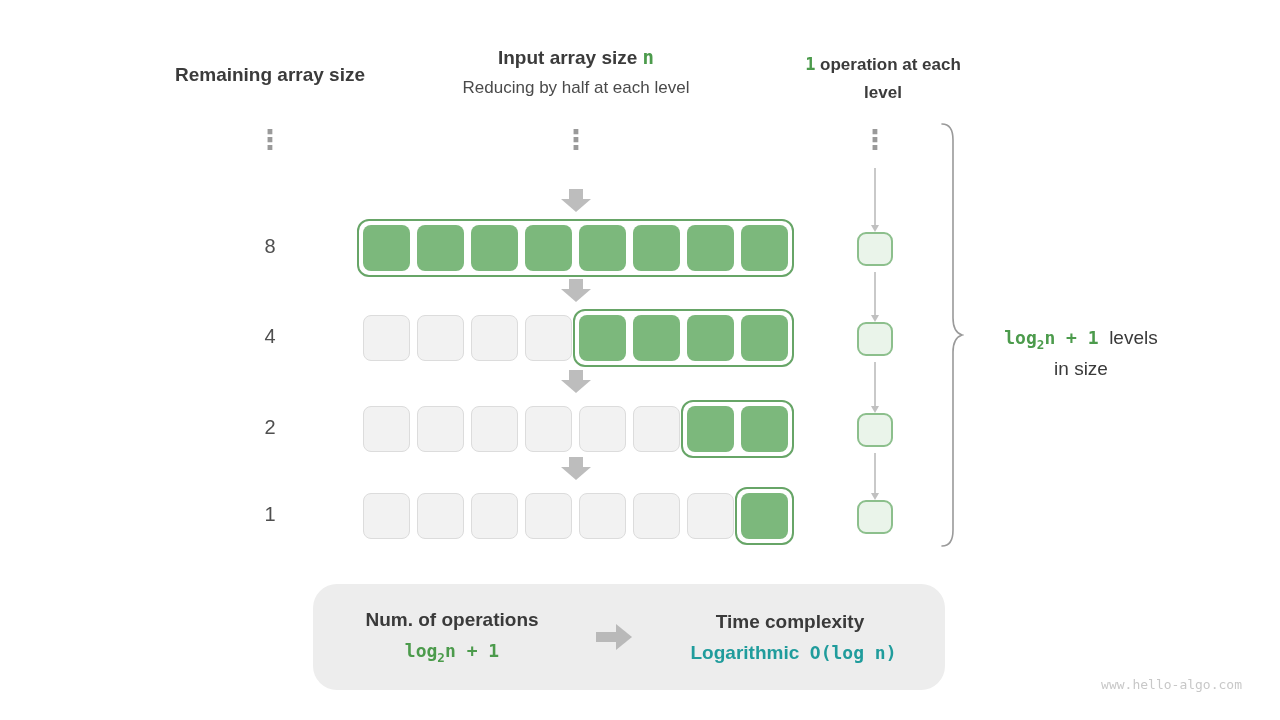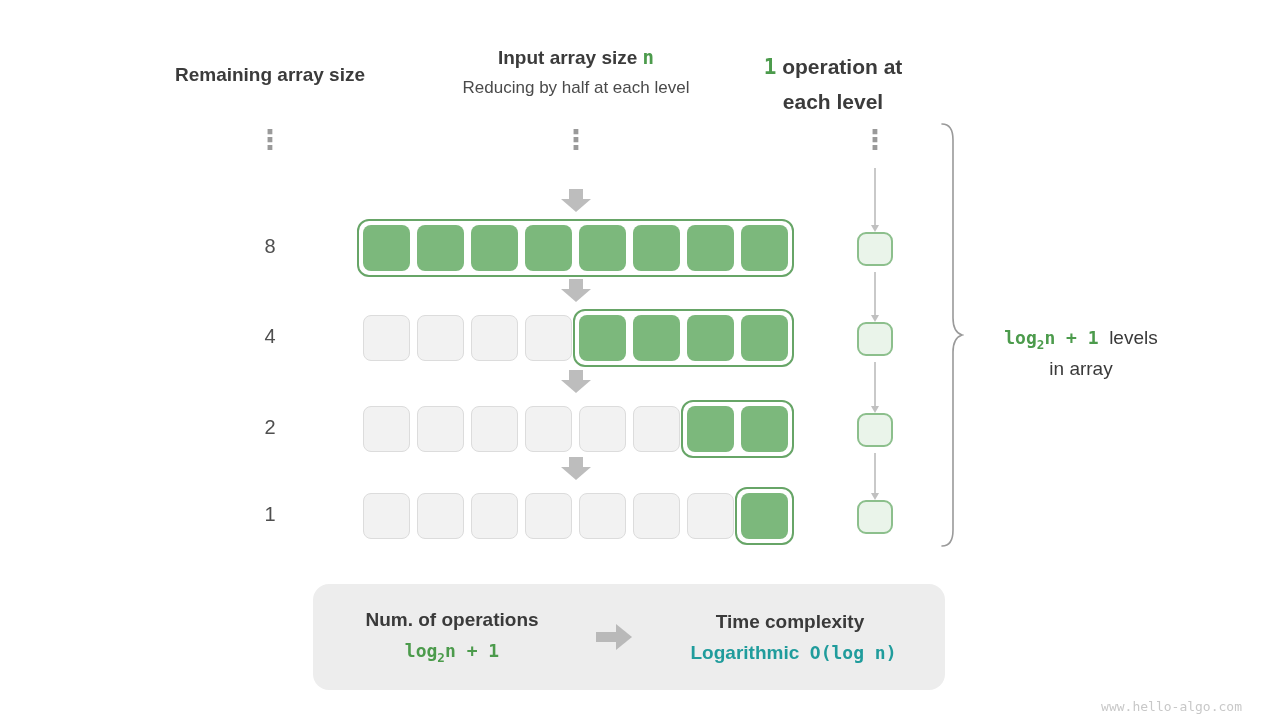--- a/index.html
+++ b/index.html
@@ -4,21 +4,21 @@
 <style>
   * { margin:0; padding:0; box-sizing:border-box; }
   body { background:#ffffff; font-family:"Liberation Sans", sans-serif; }
   .stage { position:relative; width:1280px; height:720px; background:#ffffff; overflow:hidden; }
 
   
   .hdr { position:absolute; text-align:center; color:#3b3b3b; font-weight:bold; }
   .hdr-left { left:125px; top:64px; width:290px; font-size:19px; }
   .hdr-center { left:416px; top:46px; width:320px; font-size:19px; }
   .hdr-center .subtitle { font-weight:normal; color:#4a4a4a; font-size:17px; margin-top:9px; }
-  .hdr-right { left:749px; top:50px; width:168px; font-size:21px; line-height:1.65; }
+  .hdr-right { left:799px; top:50px; width:168px; font-size:17px; line-height:1.65; }
   .mono-green { font-family:"DejaVu Sans Mono", monospace; font-weight:bold; color:#4c9b4c; }
 
   
   .dots { position:absolute; top:126px; width:40px; text-align:center; color:#9a9a9a;
           font-size:27px; font-weight:bold; line-height:1; font-family:"DejaVu Sans", sans-serif; }
 
   
   .row-label { position:absolute; left:240px; width:60px; text-align:center;
                font-size:20px; color:#4f4f4f; }
 
@@ -46,40 +46,40 @@
                       border-top:7px solid #c0c0c0; }
 
   
   .brace { position:absolute; left:938px; top:122px; }
   .brace-label { position:absolute; left:975px; top:323px; width:212px; text-align:center;
                  font-size:19px; color:#3a3a3a; line-height:1.55; }
   .brace-label .mono-green { font-size:18px; }
 
   
   .summary { position:absolute; left:313px; top:584px; width:632px; height:106px;
-             background:#ededed; border-radius:16px; }
+             background:#ededed; border-radius:24px; }
   .sum-block { position:absolute; top:0; height:100%; display:flex; flex-direction:column;
                justify-content:center; align-items:center; gap:9px; }
   .sum-left { left:5px; width:268px; }
   .sum-right { left:343px; width:268px;align-items:center; }
   .sum-title { font-size:19px; font-weight:bold; color:#3a3a3a; }
   .sum-formula { font-family:"DejaVu Sans Mono", monospace; font-weight:bold;
                  color:#4c9b4c; font-size:18px;text-align:right; }
   .sum-complexity { font-size:19px; font-weight:bold; color:#209c9c;margin-left:7px; }
   .sum-complexity .big-o { font-family:"DejaVu Sans Mono", monospace; font-size:18px; }
 
   
   .r-arrow { position:absolute; left:283px; top:40px; width:38px; height:26px; }
   .r-arrow::before { content:''; position:absolute; left:0; top:8px; width:20px; height:10px; background:#b9b9b9; }
   .r-arrow::after { content:''; position:absolute; left:20px; top:0; width:0; height:0;
                     border-top:13px solid transparent; border-bottom:13px solid transparent;
                     border-left:16px solid #b9b9b9; }
 
   
-  .watermark { position:absolute; right:38px; bottom:6px; font-family:"DejaVu Sans Mono", monospace;
+  .watermark { position:absolute; right:38px; bottom:28px; font-family:"DejaVu Sans Mono", monospace;
                font-size:13px; color:#c8c8c8;margin-left:12px; }
 
   sub { font-size:70%; }
 </style>
 </head>
 <body>
 
 <div class="stage">
 
   <div class="hdr hdr-center">
@@ -161,21 +161,21 @@
       <div class="connector" style="top: 453px; height: 45px;"></div>
       <div class="op-cell" style="top: 500px;"></div>
     </div>
 
   <svg class="brace" width="26" height="426" viewBox="0 0 26 426">
     <path d="M 4 2 Q 15 2 15 18 L 15 196 Q 15 210 24 213 Q 15 216 15 230 L 15 408 Q 15 424 4 424" fill="none" stroke="#9a9a9a" stroke-width="1.6" stroke-linecap="round"></path>
   </svg>
 
   <div class="brace-label">
     <div><span class="mono-green"><span>log</span><sub>2</sub><span>​</span><span>n + 1</span></span>&nbsp;&nbsp;<span>levels</span></div>
-    <div>in array</div>
+    <div>in size</div>
   </div>
 
   <div class="summary">
     <div class="sum-block sum-left">
       <div class="sum-title">Num. of operations</div>
       <div class="sum-formula"><span>log</span><sub>2</sub><span>​</span><span>n + 1</span></div>
     </div>
 
     <div class="r-arrow"></div>
 

